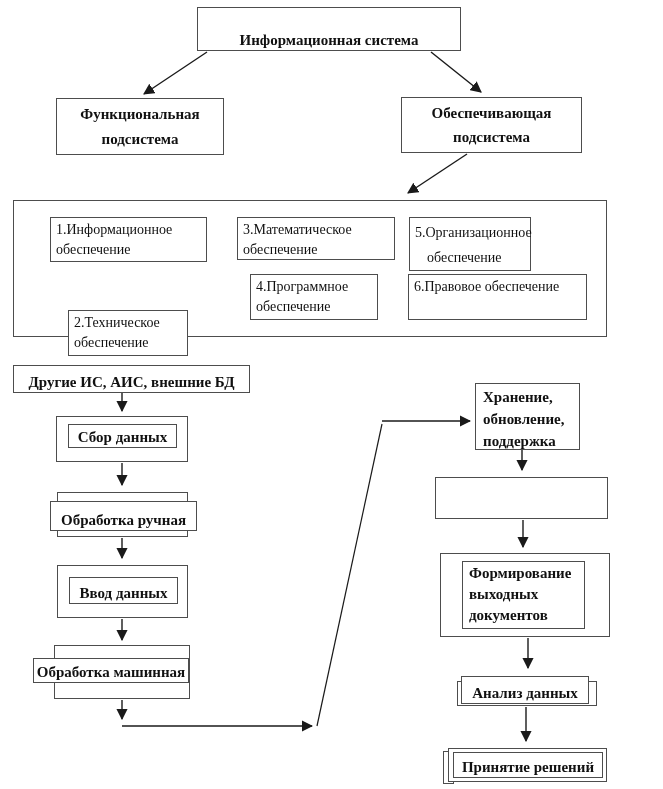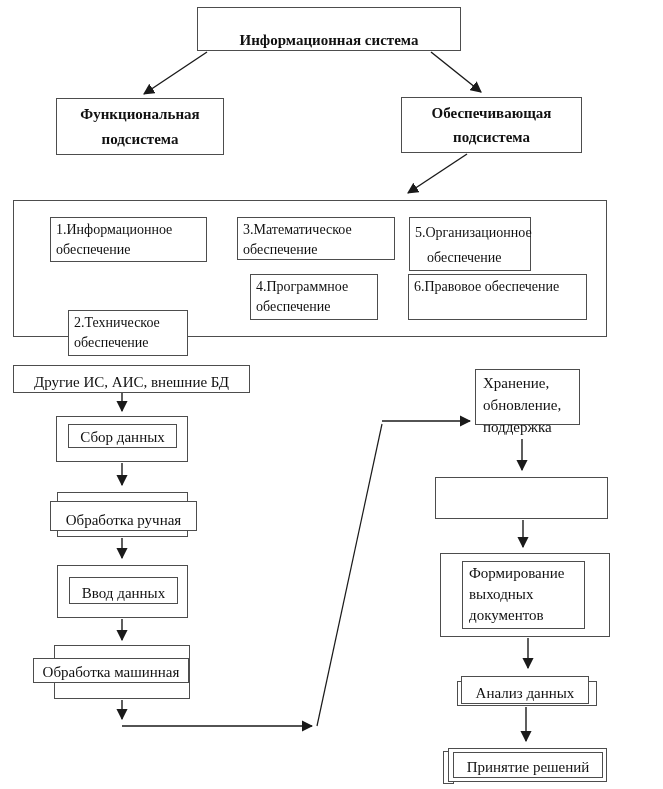--- a/index.html
+++ b/index.html
@@ -11,21 +11,21 @@
     position:relative; width:663px; height:789px; background:var(--bg);
     font-family:"Liberation Serif","DejaVu Serif",serif; color:var(--text);
     overflow:hidden;
   }
   .box{
     position:absolute; box-sizing:border-box; background:var(--bg);
     border:1.5px solid var(--border); font-size:14px; line-height:20px;
   }
   .c{display:flex; align-items:flex-end; justify-content:center; text-align:center;}
   .bold{font-weight:bold; font-size:15px;}
-  .flowtext{font-size:15px;}
+  .flowtext{font-size:15px;font-weight:bold;}
   .pad{padding:2px 5px;}
   .twolines{display:flex; flex-direction:column; justify-content:space-around; text-align:center;}
   svg.connectors{position:absolute; left:0; top:0; width:663px; height:789px; pointer-events:none;}
   svg.connectors line{stroke:var(--line); stroke-width:1.4;}
   svg.connectors .thin{stroke-width:1.2;}
   marker path{fill:var(--line);}
 </style>
 </head>
 <body>
 
@@ -107,21 +107,21 @@
   <div class="box" style="left:57px;top:565px;width:131px;height:53px;"></div>
   <div class="box c flowtext" style="left:69px;top:577px;width:109px;height:27px;">
     <span>Ввод данных</span>
   </div>
 
   <div class="box" style="left:54px;top:645px;width:136px;height:54px;"></div>
   <div class="box c flowtext" style="left:33px;top:658px;width:156px;height:25px;">
     <span>Обработка машинная</span>
   </div>
 
-  <div class="box flowtext" style="left:475px;top:369px;width:105px;height:56px;padding:2px 7px;line-height:22px;">
+  <div class="box flowtext" style="left:475px;top:383px;width:105px;height:67px;padding:2px 7px;line-height:22px;">
     <span>Хранение, обновление, поддержка</span>
   </div>
 
   <div class="box" style="left:435px;top:477px;width:173px;height:42px;"></div>
 
   <div class="box" style="left:440px;top:553px;width:170px;height:84px;"></div>
   <div class="box flowtext" style="left:462px;top:561px;width:123px;height:68px;padding:1px 6px;line-height:21px;">
     <span>Формирование выходных документов</span>
   </div>
 

